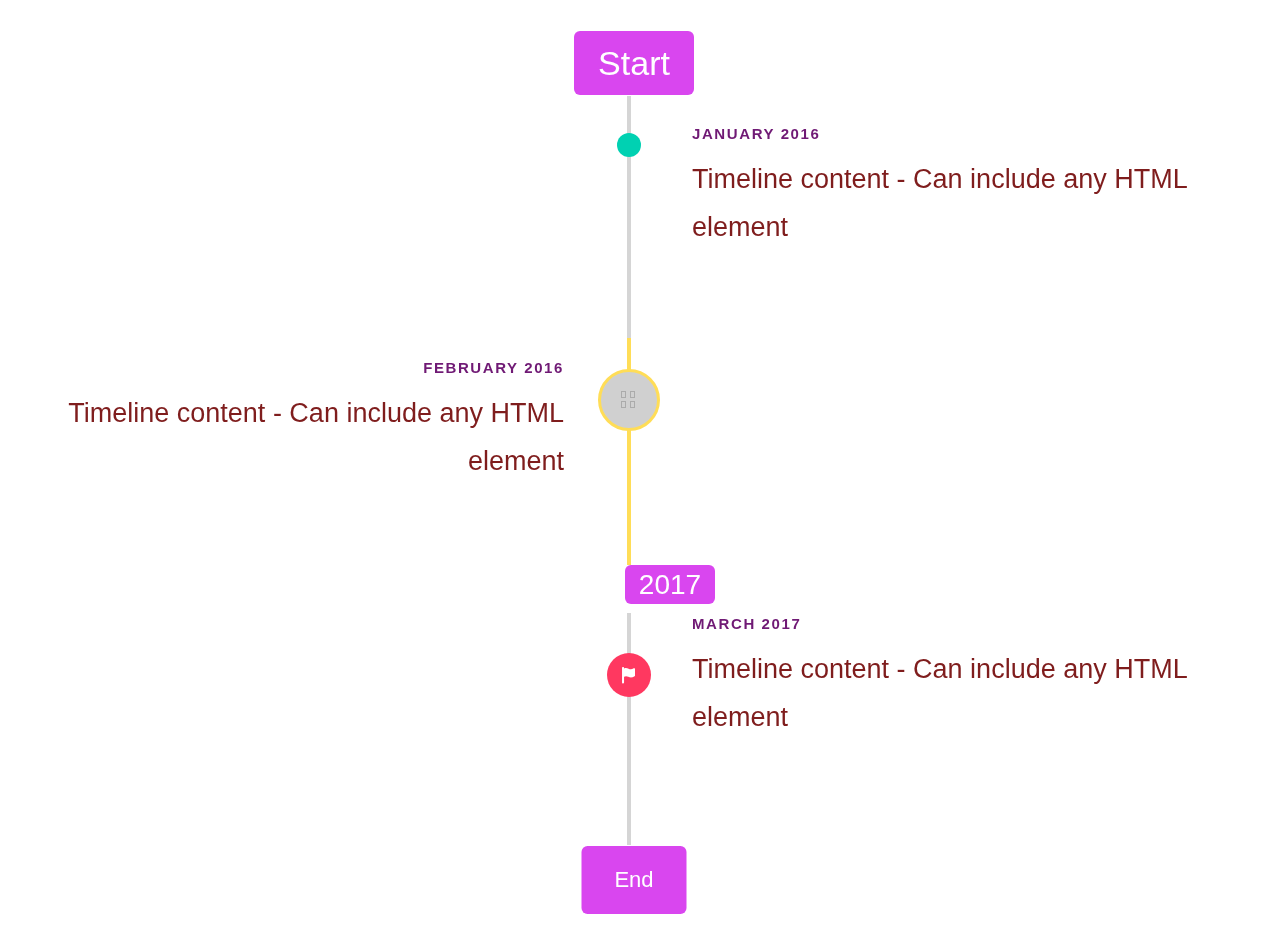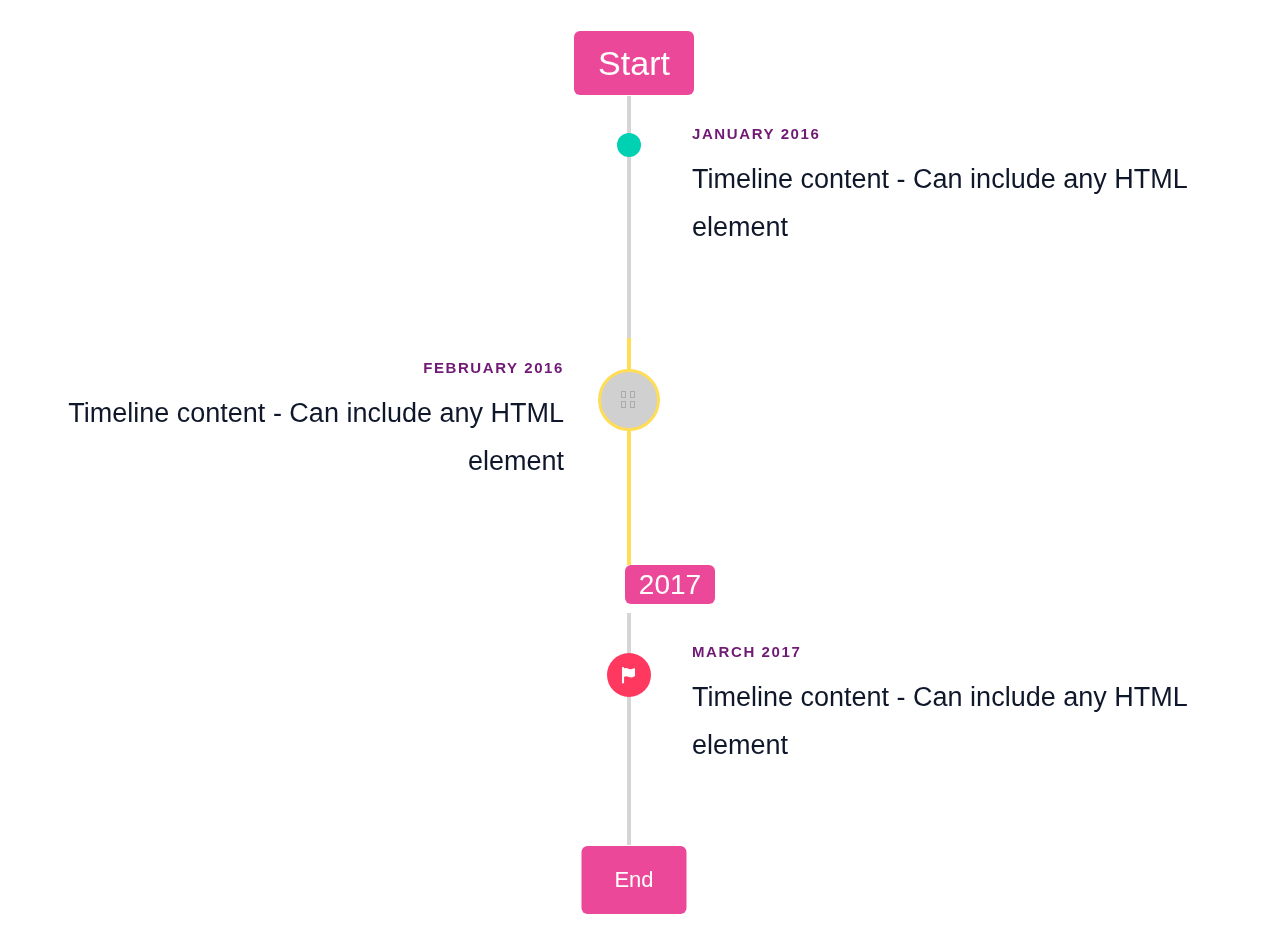--- a/index.html
+++ b/index.html
@@ -32,21 +32,21 @@
   }
   .rail-seg-1 { top: 96px;  height: 242px; }           
   .rail-seg-2 { top: 338px; height: 227px; background: #ffdd57; } 
   .rail-seg-3 { top: 613px; height: 232px; }           
 
   
   .badge {
     position: absolute;
     left: 50%;
     transform: translateX(-50%);
-    background: #ec4899;
+    background: #d946ef;
     color: #ffffff;
     border-radius: 6px;
     display: flex;
     align-items: center;
     justify-content: center;
     z-index: 4;
     white-space: nowrap;
   }
   .badge-start {
     top: 31px;
@@ -70,21 +70,21 @@
 
   
   .item {
     position: absolute;
     left: 0;
     width: 1268px;
     display: flex;
   }
   .item-jan  { top: 126px; }
   .item-feb  { top: 360px; }
-  .item-mar  { top: 644px; align-items: flex-end; }
+  .item-mar  { top: 616px; align-items: flex-end; }
 
   .side-left {
     width: 627px;
     padding-right: 63px;
     box-sizing: border-box;
     text-align: right;
   }
   .side-right {
     width: 641px;
     padding-left: 65px;
@@ -103,21 +103,21 @@
     font-size: 15px;
     font-weight: bold;
     letter-spacing: 1.6px;
     color: #701a75;
     line-height: 1;
     margin: 0 0 14px 0;
   }
   .body-text {
     font-size: 27px;
     line-height: 1.78;
-    color: #0f172a;
+    color: #7f1d1d;
     margin: 0;
     font-weight: 400;
   }
 
   
   .marker {
     position: absolute;
     left: 629px;
     transform: translate(-50%, 0);
     border-radius: 50%;

